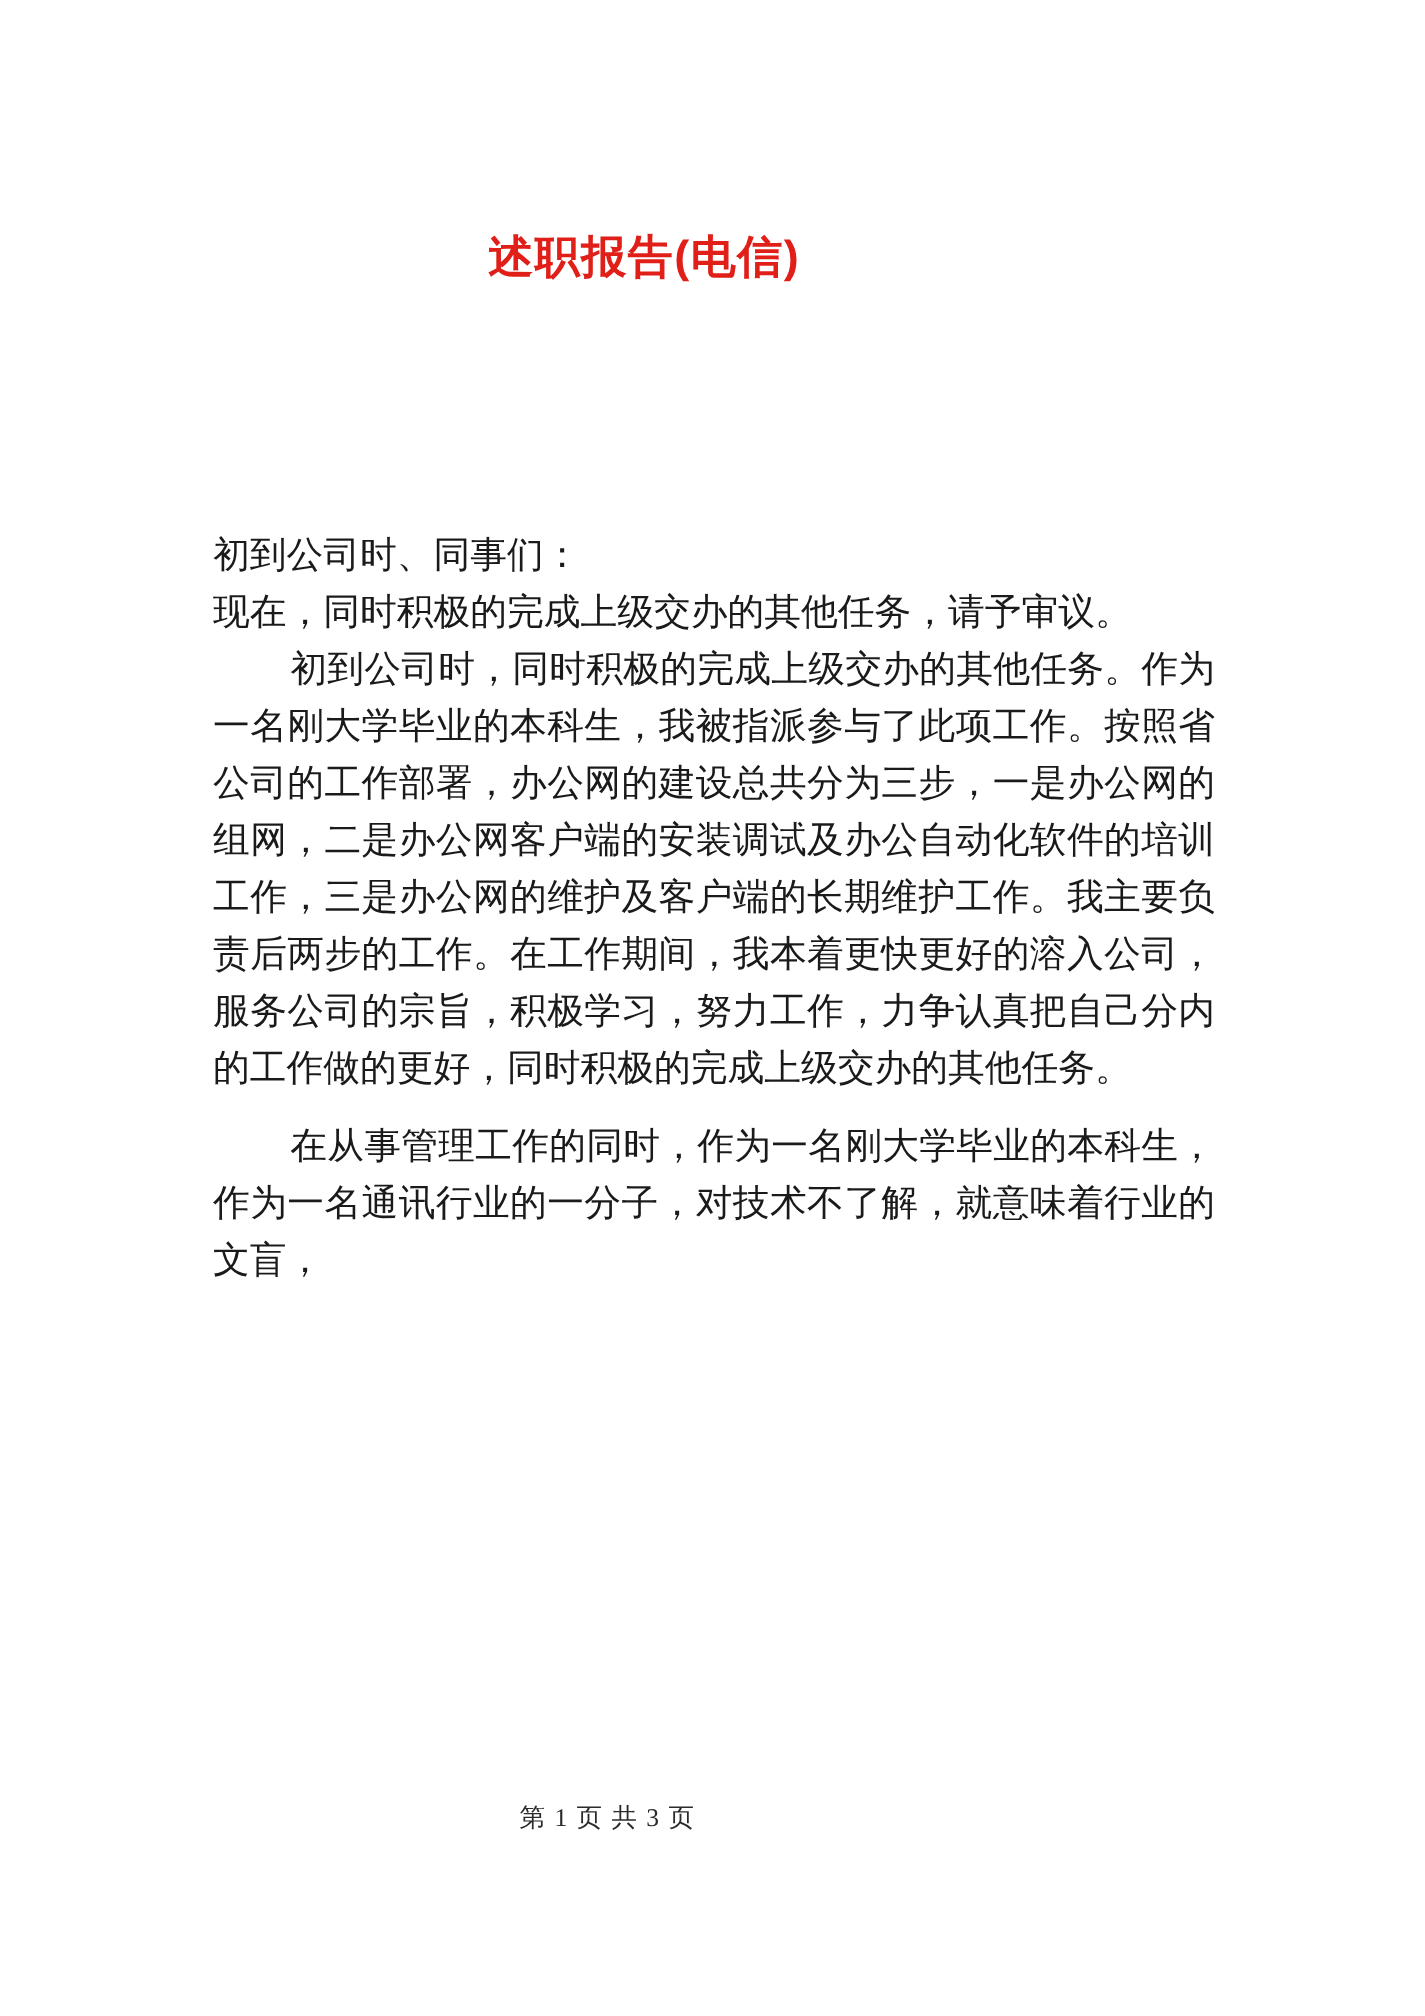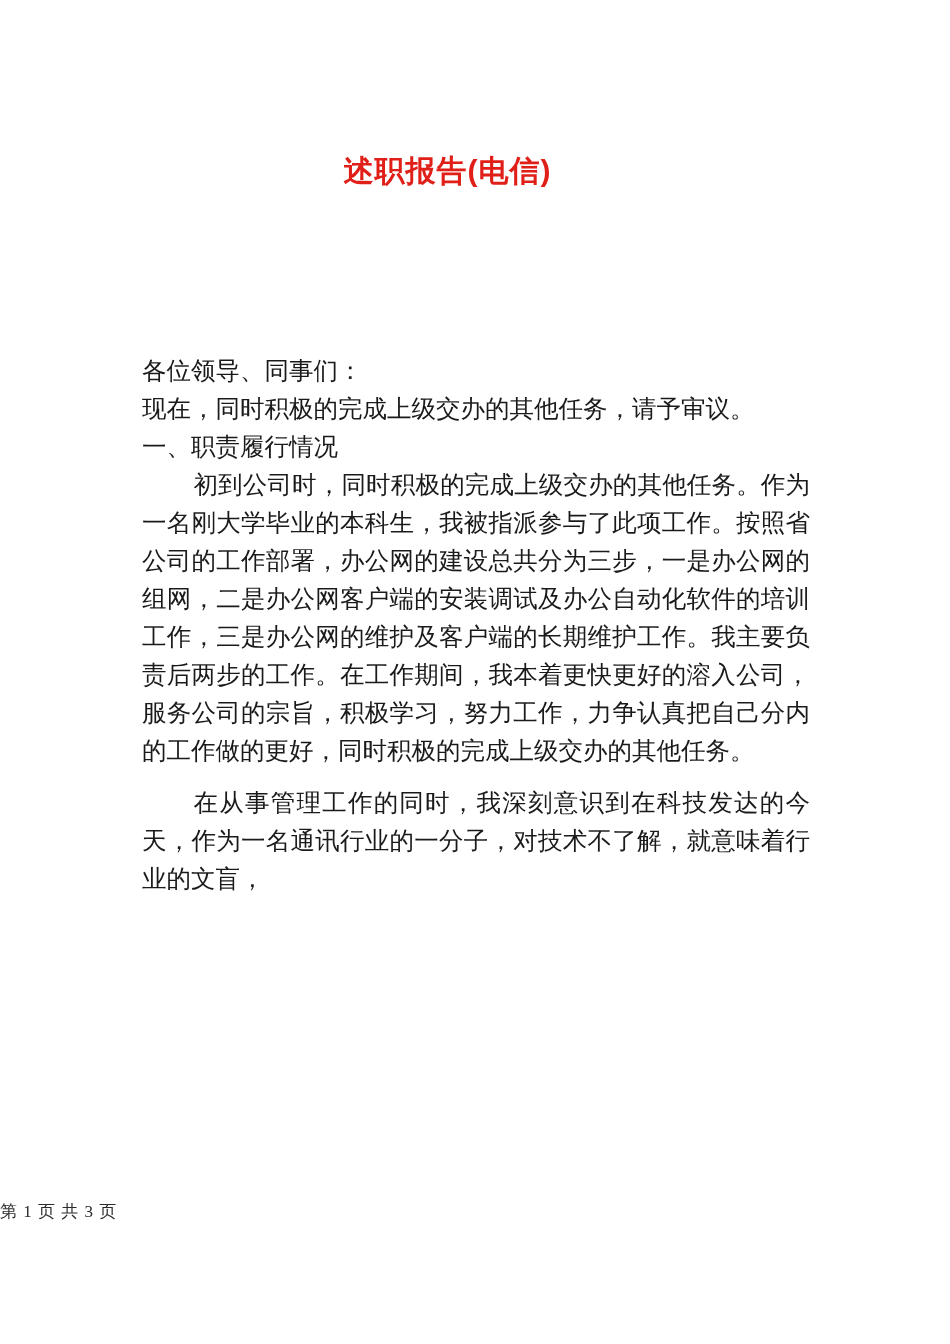--- a/index.html
+++ b/index.html
@@ -16,21 +16,21 @@
     position: relative;
     width: 950px;
     height: 1344px;
     background: #ffffff;
     overflow: hidden;
     box-sizing: border-box;
   }
   
   .doc-title {
     position: absolute;
-    left: 18px;
+    left: 0;
     top: 131px;
     width: 789px;
     text-align: center;
     padding-left: 70px;
     box-sizing: border-box;
     font-size: 30px;
     font-weight: bold;
     letter-spacing: 1px;
     color: #e01f18;
     font-family: "Liberation Sans", "DejaVu Sans", sans-serif;
@@ -62,45 +62,44 @@
   p.para.gap-lg { margin-top: 14px; }
 
   
   .page-footer {
     position: absolute;
     left: 0;
     top: 1200px;
     width: 950px;
     padding-right: 140px;
     box-sizing: border-box;
-    text-align: left;
+    text-align: center;
     font-size: 17px;
     color: #2b2b2b;
     letter-spacing: 1px;
     font-family: "Liberation Serif", "DejaVu Serif", serif;
   }
 </style>
 </head>
 <body>
 
 <div class="page">
 
   <h1 class="doc-title">述职报告(电信)</h1>
 
   <div class="body-area">
 
-    <p class="para">各位领导、同事们：</p>
+    <p class="para">初到公司时、同事们：</p>
 
     <p class="para">现在，同时积极的完成上级交办的其他任务，请予审议。</p>
 
-    <p class="para">一、职责履行情况</p>
 
 
     <p class="para indent gap-sm">初到公司时，同时积极的完成上级交办的其他任务。作为一名刚大学毕业的本科生，我被指派参与了此项工作。按照省公司的工作部署，办公网的建设总共分为三步，一是办公网的组网，二是办公网客户端的安装调试及办公自动化软件的培训工作，三是办公网的维护及客户端的长期维护工作。我主要负责后两步的工作。在工作期间，我本着更快更好的溶入公司，服务公司的宗旨，积极学习，努力工作，力争认真把自己分内的工作做的更好，同时积极的完成上级交办的其他任务。</p>
 
 
-    <p class="para indent gap-lg">在从事管理工作的同时，我深刻意识到在科技发达的今天，作为一名通讯行业的一分子，对技术不了解，就意味着行业的文盲，</p>
+    <p class="para indent gap-lg">在从事管理工作的同时，作为一名刚大学毕业的本科生，作为一名通讯行业的一分子，对技术不了解，就意味着行业的文盲，</p>
 
   </div>
 
   <div class="page-footer">第 1 页 共 3 页</div>
 
 </div>
 
 </body></html>

